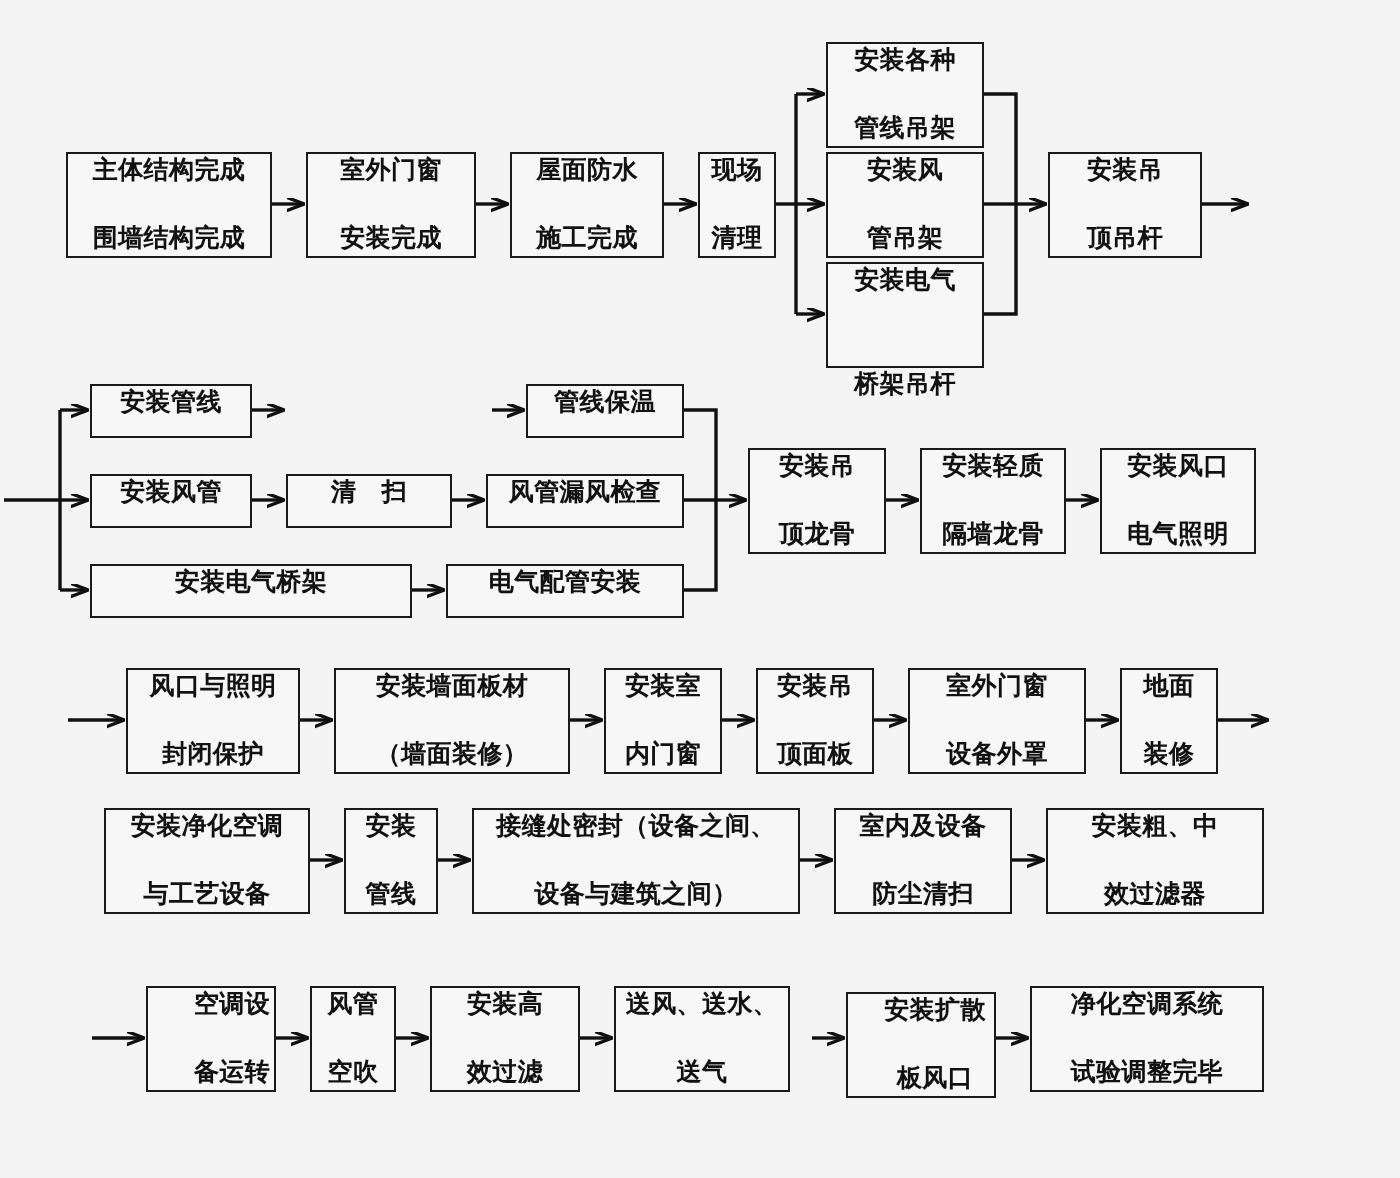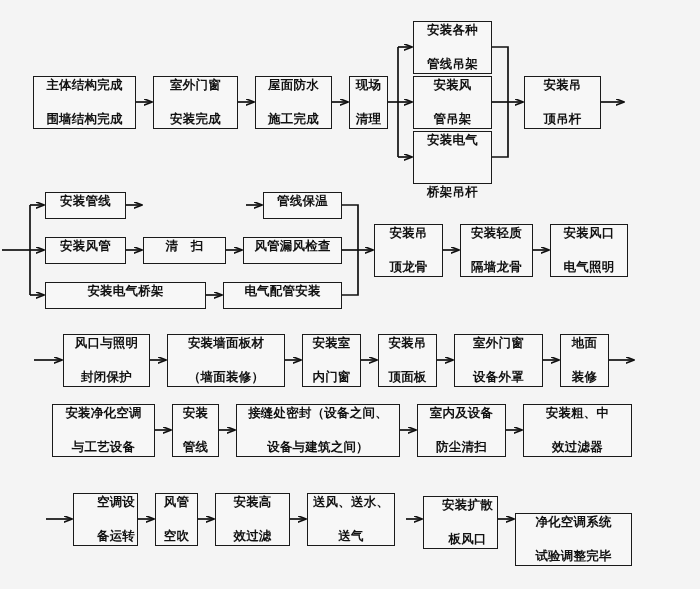--- a/index.html
+++ b/index.html
@@ -274,18 +274,18 @@
   <div class="node" style="left:307px; top:493px; width:88px; height:53px;">
     <span class="ln">送风、送水、</span>
     <span class="ln">送气</span>
   </div>
 
   <div class="node" style="left:423px; top:496px; width:75px; height:53px;padding-left:16px;">
     <span class="ln">安装扩散</span>
     <span class="ln">板风口</span>
   </div>
 
-  <div class="node" style="left:515px; top:493px; width:117px; height:53px;margin-top:20px;">
+  <div class="node" style="left:515px; top:493px; width:117px; height:53px;">
     <span class="ln">净化空调系统</span>
     <span class="ln">试验调整完毕</span>
   </div>
 
 </div>
 
 </body></html>

